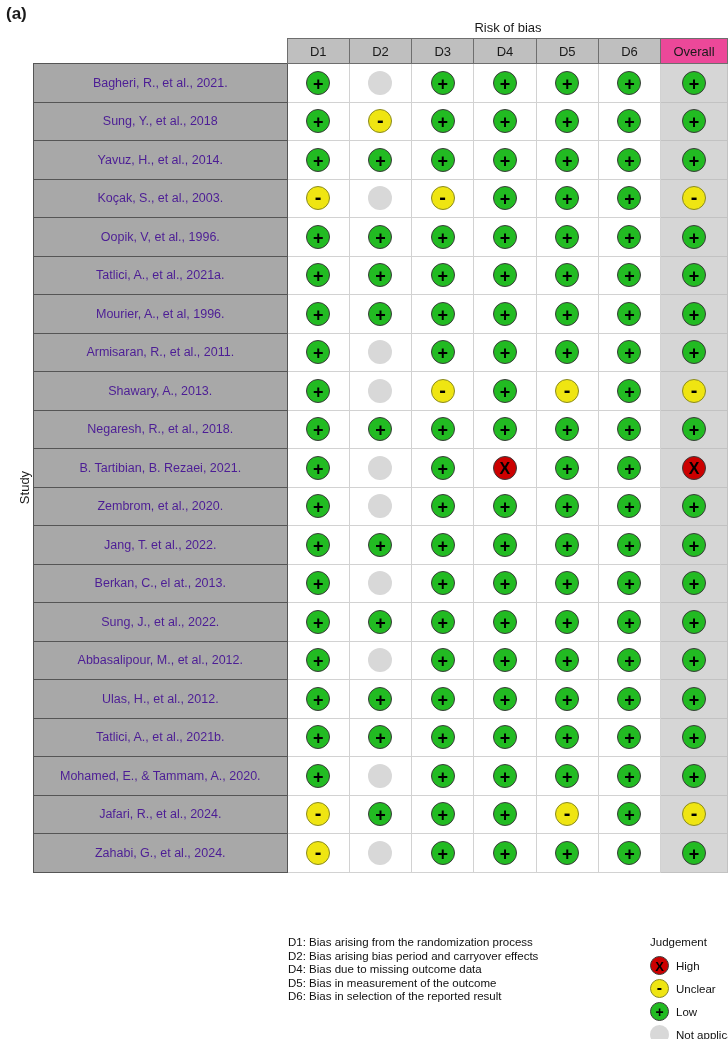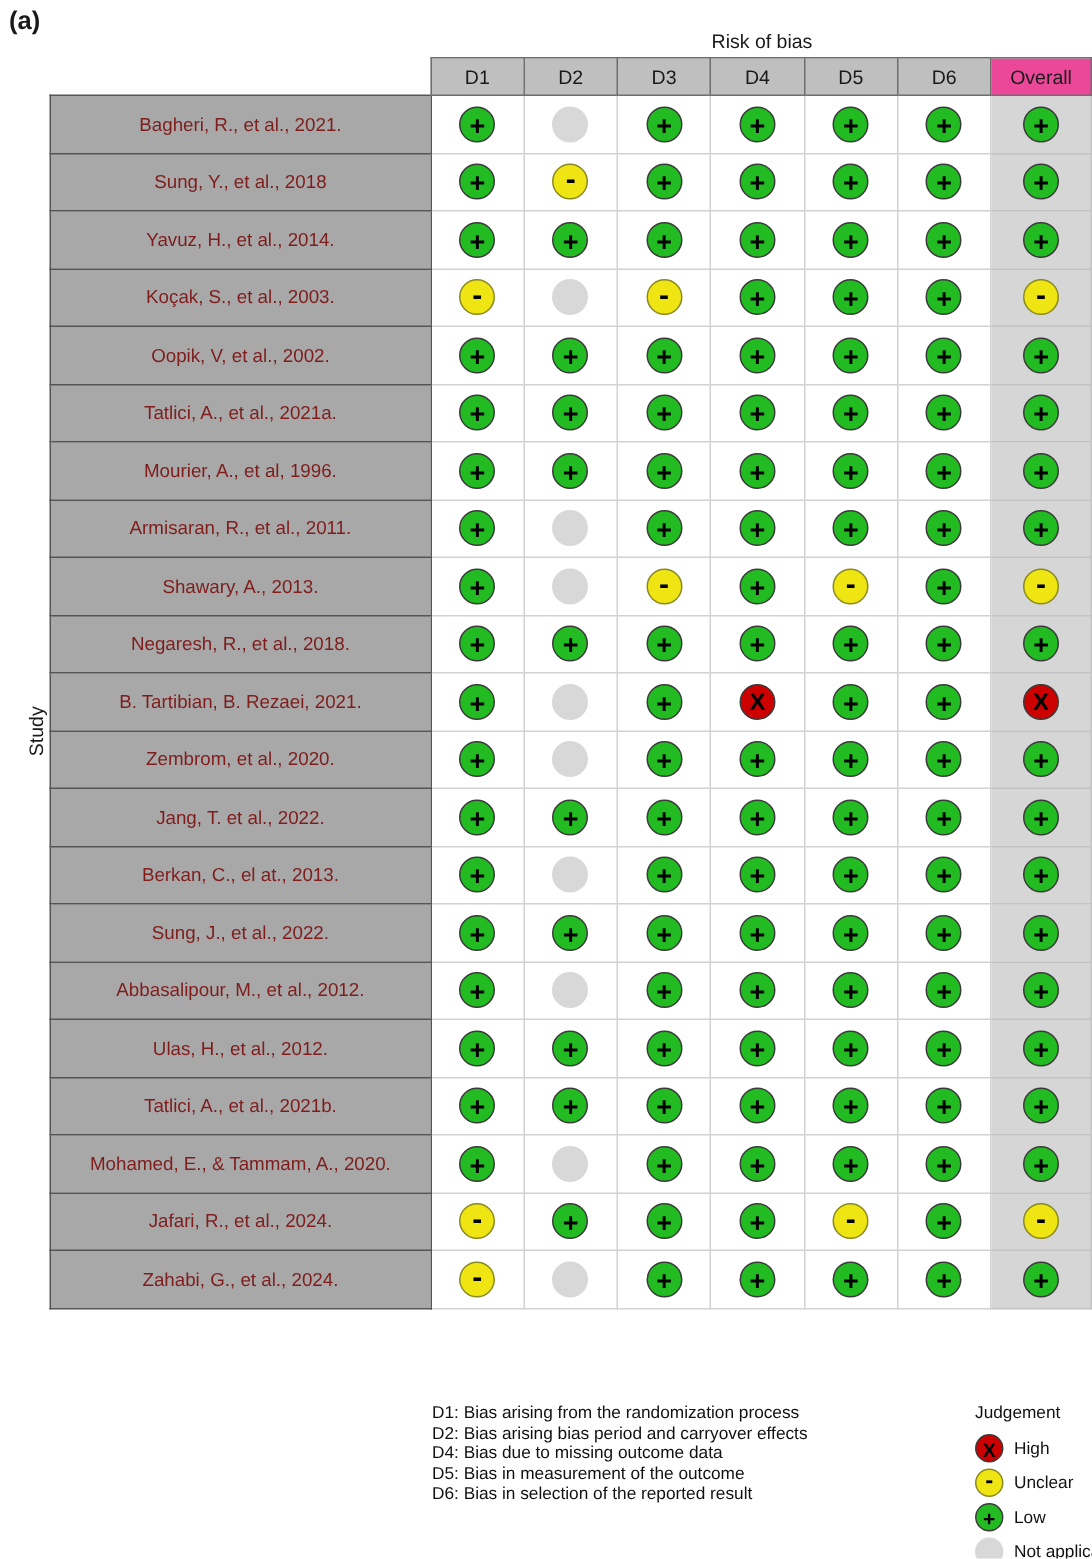--- a/index.html
+++ b/index.html
@@ -88,21 +88,21 @@
   
   td.study {
     width: 255px;
     height: 37.5px;
     background: #a8a8a8;
     border: 1px solid #555555;
     font-size: 12.5px;
     text-align: center;
     vertical-align: middle;
     white-space: nowrap;
-    color: #7f1d1d;
+    color: #4c1d95;
   }
 
   
   td.judge {
     width: 63px;
     height: 37.5px;
     background: #ffffff;
     border: 1px solid #d2d2d2;
     text-align: center;
     vertical-align: middle;
@@ -248,21 +248,21 @@
           <td class="study">Koçak, S., et al., 2003.</td>
           <td class="judge"><span class="dot unclear">-</span></td>
           <td class="judge"><span class="dot na"></span></td>
           <td class="judge"><span class="dot unclear">-</span></td>
           <td class="judge"><span class="dot low">+</span></td>
           <td class="judge"><span class="dot low">+</span></td>
           <td class="judge"><span class="dot low">+</span></td>
           <td class="judge overall"><span class="dot unclear">-</span></td>
         </tr>
         <tr>
-          <td class="study">Oopik, V, et al., 2002.</td>
+          <td class="study">Oopik, V, et al., 1996.</td>
           <td class="judge"><span class="dot low">+</span></td>
           <td class="judge"><span class="dot low">+</span></td>
           <td class="judge"><span class="dot low">+</span></td>
           <td class="judge"><span class="dot low">+</span></td>
           <td class="judge"><span class="dot low">+</span></td>
           <td class="judge"><span class="dot low">+</span></td>
           <td class="judge overall"><span class="dot low">+</span></td>
         </tr>
         <tr>
           <td class="study">Tatlici, A., et al., 2021a.</td>

